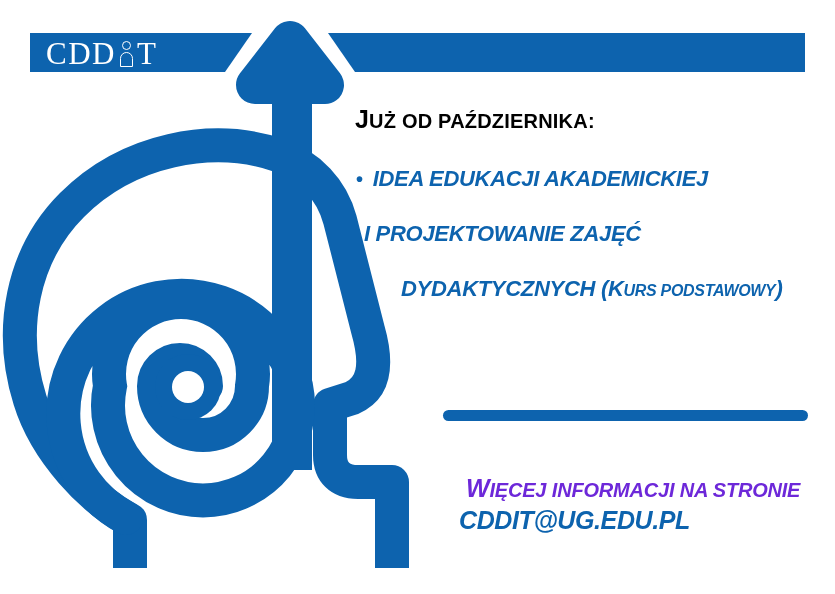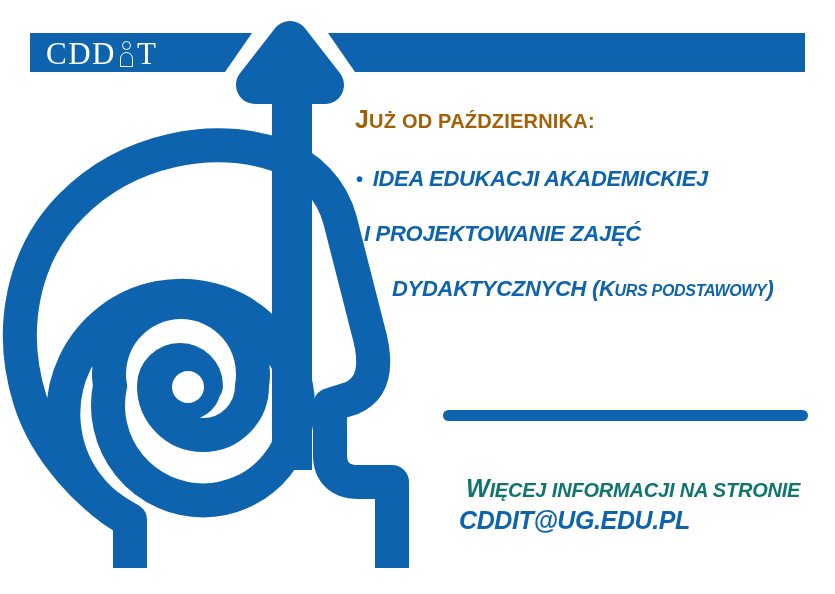--- a/index.html
+++ b/index.html
@@ -88,21 +88,21 @@
     font-weight: bold;
     letter-spacing: -0.2px;
     white-space: nowrap;
   }
 
   
   .heading {
     position: absolute;
     left: 355px;
     top: 105px;
-    color: #a16207;
+    color: #000000;
     font-weight: bold;
     font-size: 20px;
     letter-spacing: 0.2px;
     white-space: nowrap;
     text-align: center;
   }
   .heading .cap { font-size: 25px; }
   .heading .sc { font-size: 20px; }
 
   .course-line {
@@ -117,38 +117,38 @@
   .course-line .bullet {
     font-style: normal;
     font-size: 20px;
     margin-right: 10px;
   }
   .course-line .paren-cap { font-size: 22px; }
   .course-line .paren-sc { font-size: 16px; }
 
   #line-1 { left: 356px; top: 166px; }
   #line-2 { left: 364px; top: 221px; }
-  #line-3 { left: 392px; top: 276px; font-style: italic; }
+  #line-3 { left: 401px; top: 276px; font-style: italic; }
   #line-4 { left: 414px; top: 336px; }
 
   .divider {
     position: absolute;
     left: 443px;
     top: 410px;
     width: 365px;
     height: 11px;
     background: #0d63ae;
     border-radius: 6px;
   }
 
   .footer-line-1 {
     position: absolute;
     left: 466px;
     top: 474px;
-    color: #0f766e;
+    color: #6d28d9;
     font-weight: bold;
     font-style: italic;
     font-size: 21px;
     letter-spacing: -0.2px;
     white-space: nowrap;
   }
   .footer-line-1 .cap { font-size: 25px; }
   .footer-line-1 .sc { font-size: 20px; }
 
   .footer-line-2 {

